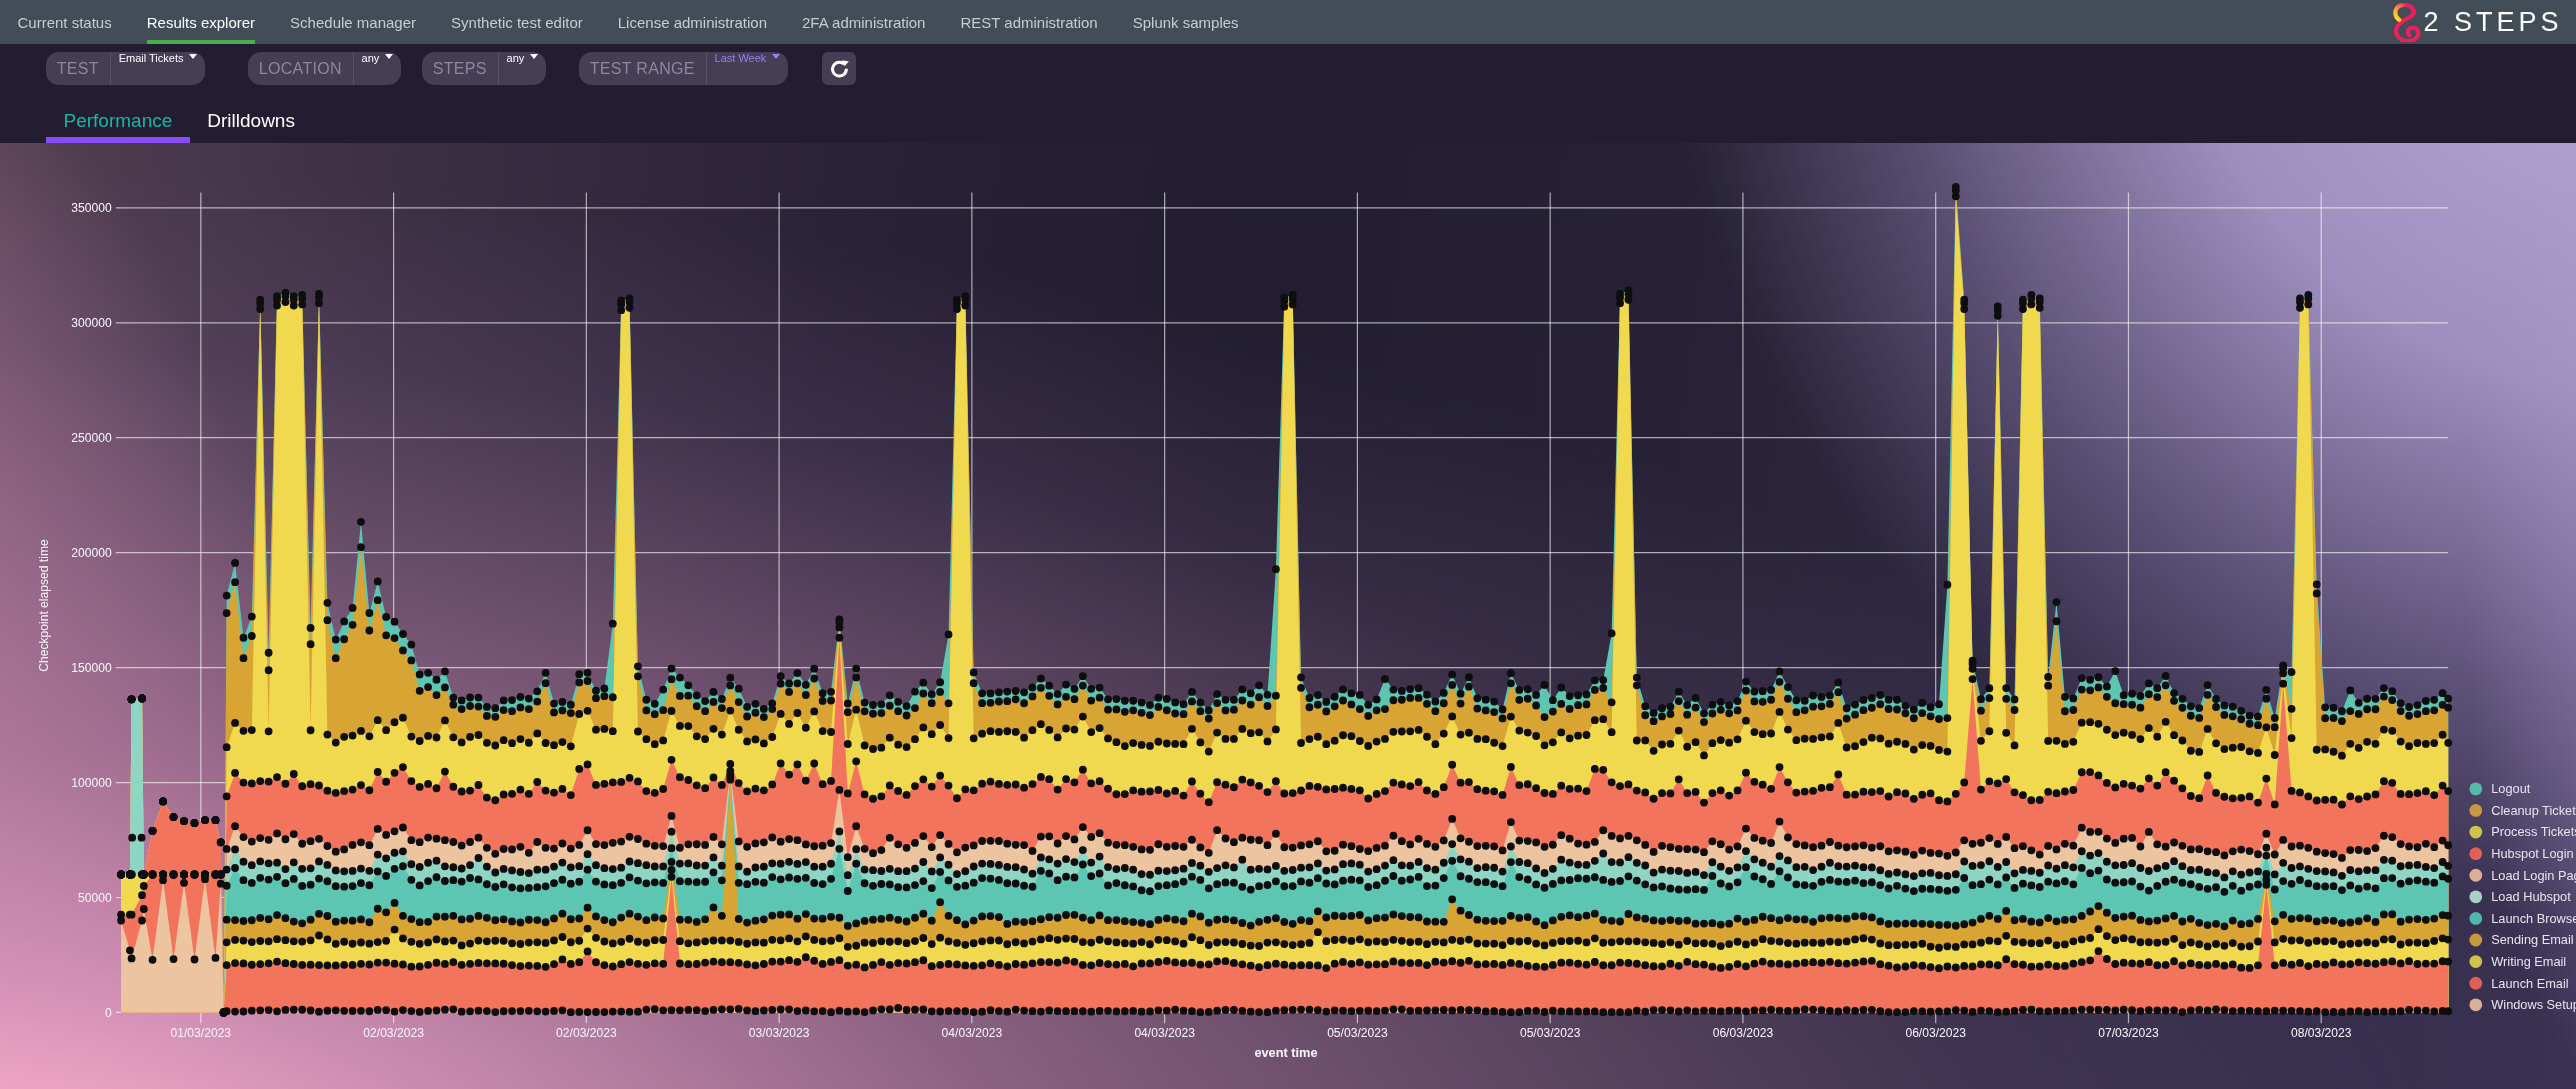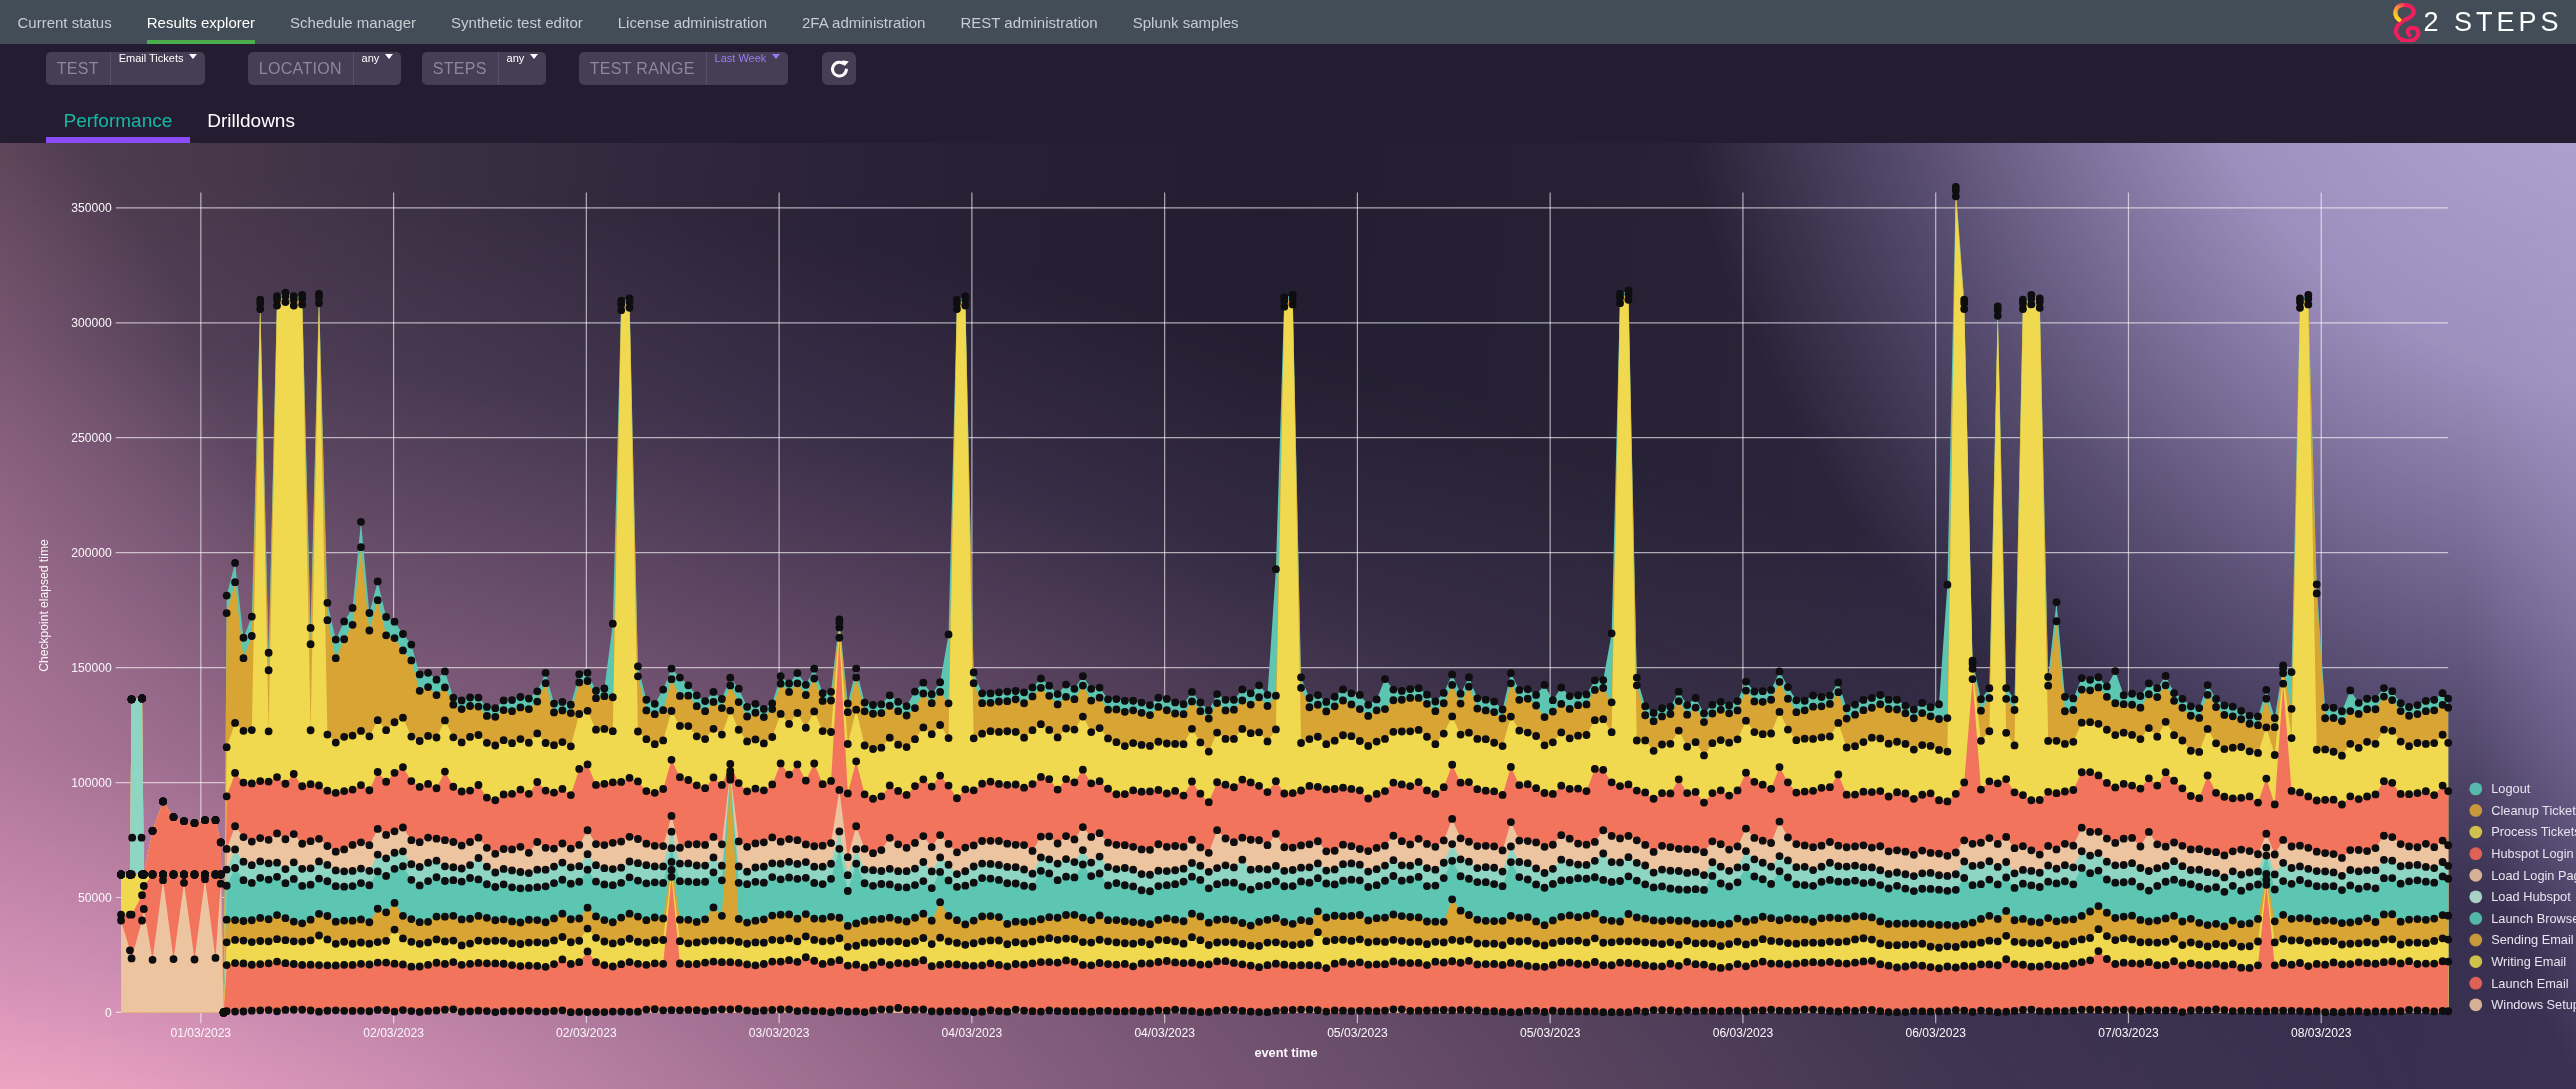--- a/index.html
+++ b/index.html
@@ -9,21 +9,21 @@
  radial-gradient(215px 538px at 104% 55%, rgba(150,135,186,.8), rgba(150,135,186,0) 100%),
  linear-gradient(97deg,#544052 0%,#3b2f43 16%,#2a2238 32%,#221d30 48%,#272236 64%,#322b47 82%,#3b3253 100%);}
 .chart{position:absolute;left:0;top:0;width:2576px;height:1090px}
 .nav{position:absolute;left:0;top:0;width:2576px;height:44px;background:#434d57;display:flex;align-items:center}
 .nav .it{position:relative;height:44px;display:flex;align-items:center;padding:0 17.5px;font-size:15px;color:#c7ccd1;white-space:nowrap}
 .nav .it.act{color:#fff;font-weight:normal}
 .nav .it.act::after{content:"";position:absolute;left:17.5px;right:17.5px;bottom:0;height:3.7px;background:#4aae4c}
 .logo{position:absolute;right:13.5px;top:0;height:44px;display:flex;align-items:center}
 .logo .txt{color:#fff;font-size:27px;letter-spacing:4px;}
 .fbar{position:absolute;left:0;top:44px;width:2576px;height:99px;background:#241d31}
-.grp{position:absolute;top:8px;height:33px;display:flex;align-items:stretch;background:#453e54;border-radius:5px;overflow:hidden}
+.grp{position:absolute;top:8px;height:33px;display:flex;align-items:stretch;background:#453e54;border-radius:13px;overflow:hidden}
 .grp .lab{display:flex;align-items:center;padding:0 10.8px;color:#8d86a0;font-size:16px;letter-spacing:0.3px;border-right:1.3px solid #5a5168}
 .grp .val{display:flex;align-items:flex-start;padding:0 8px;color:#fff;font-size:11px;gap:5.4px}
 .grp .val.pur{color:#9c7bf4}
 .car{width:0;height:0;border-left:4.4px solid transparent;border-right:4.4px solid transparent;border-top:5.7px solid #fff;margin-top:2px}
 .car.pur{border-top-color:#9c7bf4}
 .rbtn{position:absolute;top:8px;left:822px;width:34px;height:33px;background:#453e54;border-radius:6px;display:flex;align-items:center;justify-content:center}
 .tabs{position:absolute;left:46px;top:54px;display:flex}
 .tab{position:relative;height:45px;display:flex;align-items:center;justify-content:center;padding:0 17.5px;font-size:19px;color:#fff}
 .tab.act{color:#14b8a6}
 .tab.act::after{content:"";position:absolute;left:0;right:0;bottom:0;height:6.4px;background:#8a4cf5}

